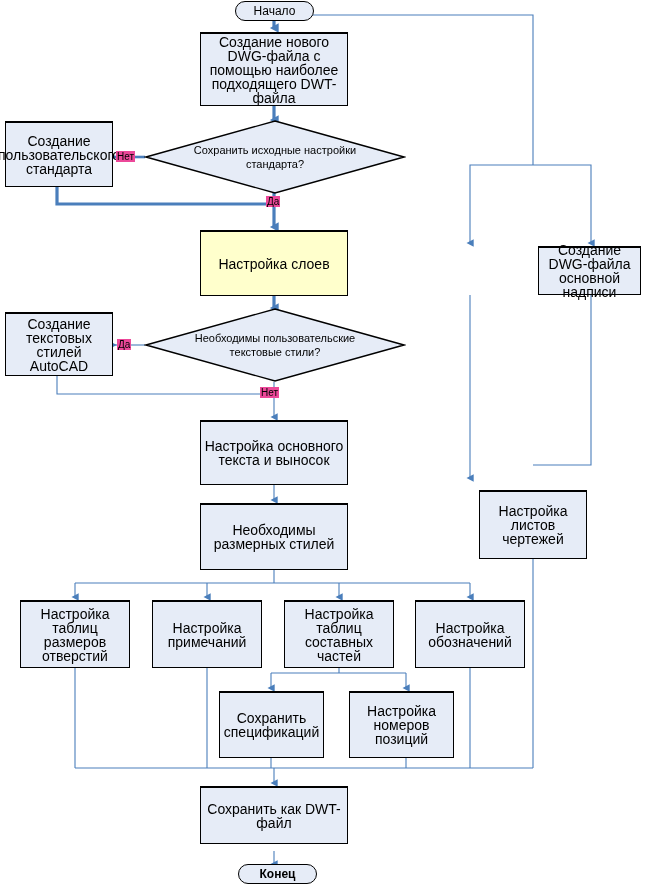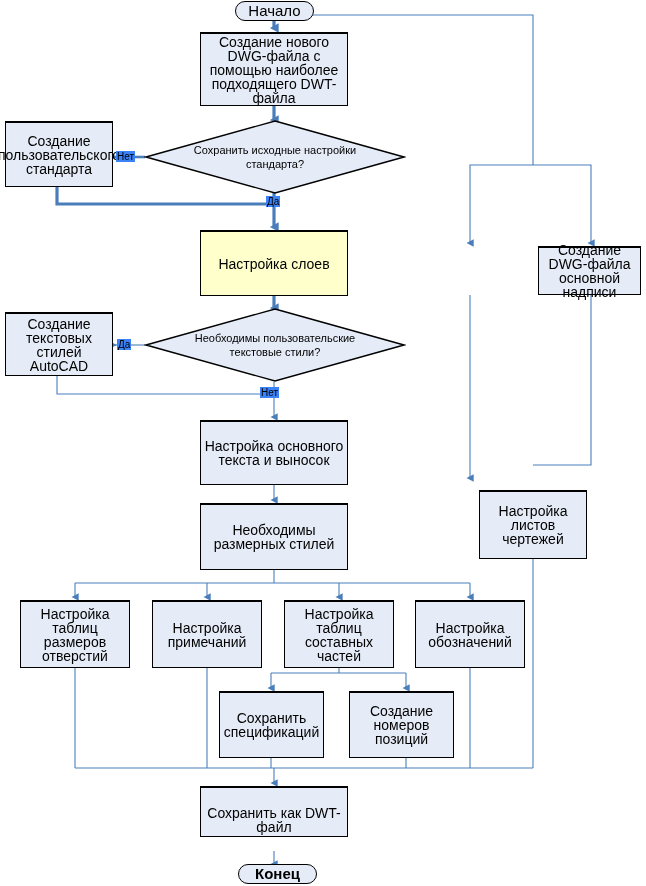--- a/index.html
+++ b/index.html
@@ -42,21 +42,21 @@
     border-top-width: 2px;
     padding: 2px 3px;
   }
   .proc.highlight {
     background: #FFFFCC;
   }
   .term {
     background: #E6ECF7;
     border: 1px solid #000000;
     border-radius: 11px;
-    font-size: 15px;
+    font-size: 12px;
   }
   .diamond-wrap {
     position: absolute;
     z-index: 3;
   }
   .diamond-wrap svg {
     position: absolute;
     left: 0;
     top: 0;
   }
@@ -74,21 +74,21 @@
     line-height: 14px;
     color: #000000;
     padding: 0 34px;
     box-sizing: border-box;
   }
   .edge-label {
     position: absolute;
     font-size: 10px;
     line-height: 11px;
     color: #000000;
-    background: #3b82f6;
+    background: #ec4899;
     padding: 0 1px;
     z-index: 4;
     white-space: nowrap;
   }
 </style>
 </head>
 <body>
 
 <div id="canvas">
 
@@ -215,33 +215,33 @@
 
   <div class="node proc" style="left:415px; top:600px; width:110px; height:68px;">
     <span>Настройка обозначений</span>
   </div>
 
   <div class="node proc" style="left:219px; top:691px; width:105px; height:67px;">
     <span>Сохранить спецификаций</span>
   </div>
 
   <div class="node proc" style="left:349px; top:691px; width:105px; height:67px;">
-    <span>Создание номеров позиций</span>
+    <span>Настройка номеров позиций</span>
   </div>
 
 
   <div class="node proc" style="left:538px; top:246px; width:103px; height:49px;">
     <span>Создание DWG-файла основной надписи</span>
   </div>
 
   <div class="node proc" style="left:479px; top:490px; width:108px; height:69px;">
     <span>Настройка листов чертежей</span>
   </div>
 
-  <div class="node proc" style="left:200px; top:786px; width:148px; height:51px;align-items:flex-end;">
+  <div class="node proc" style="left:200px; top:786px; width:148px; height:58px;">
     <span>Сохранить как DWT-файл</span>
   </div>
 
   <div class="node term" style="left:238px; top:864px; width:79px; height:20px;font-weight:bold;">
     <span>Конец</span>
   </div>
 
   <div class="edge-label" style="left:116px; top:151px;">Нет</div>
   <div class="edge-label" style="left:266px; top:196px;">Да</div>
   <div class="edge-label" style="left:117px; top:339px;">Да</div>

